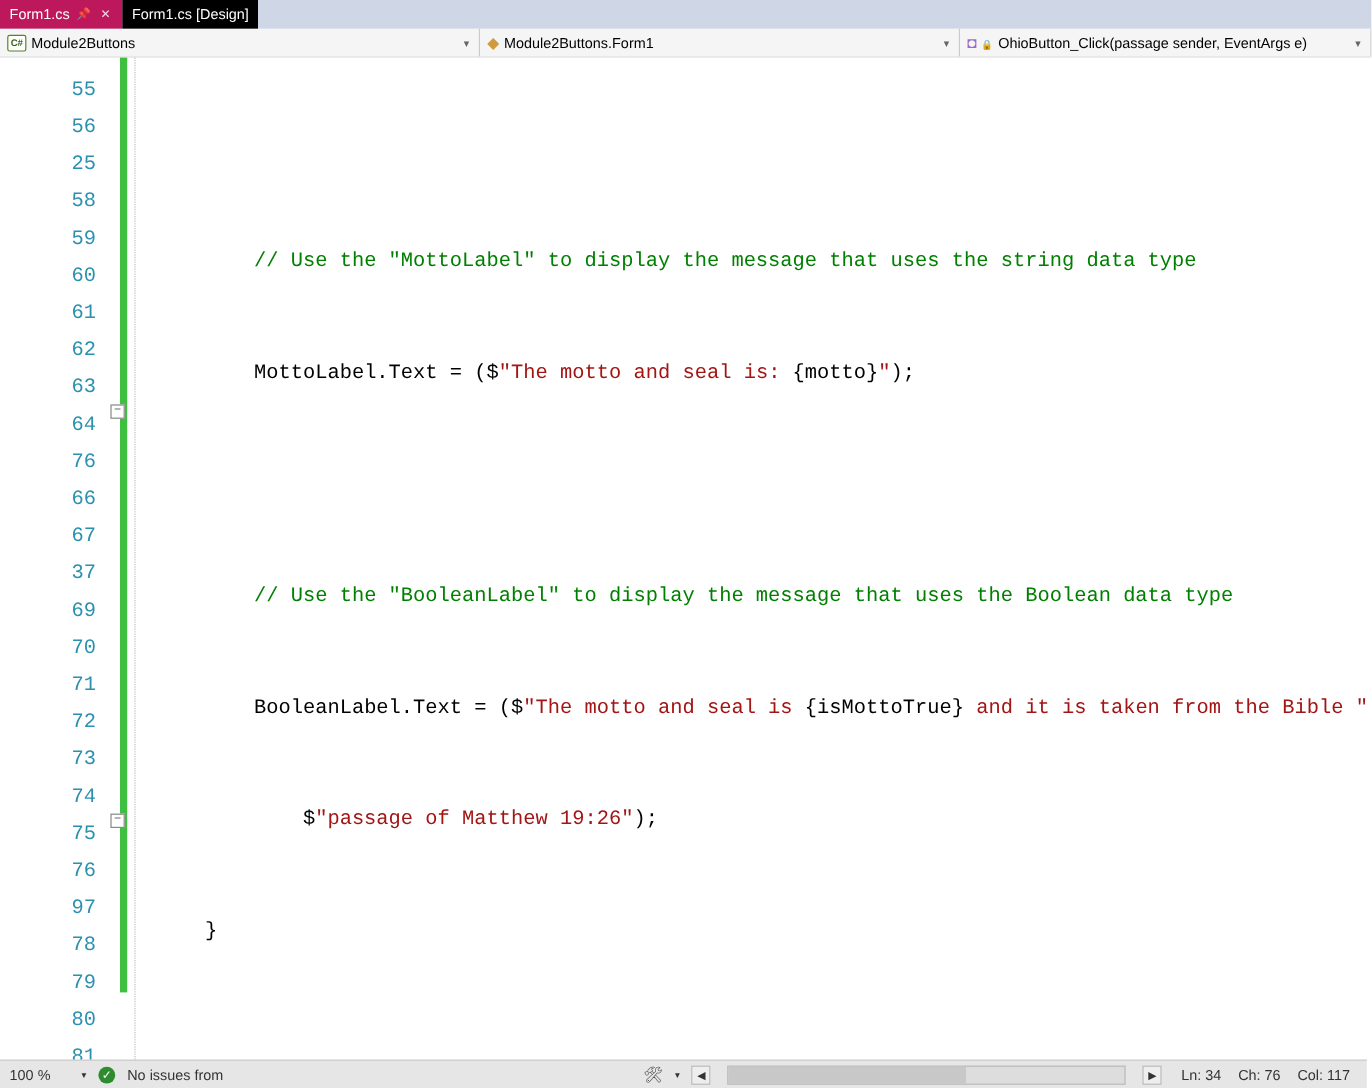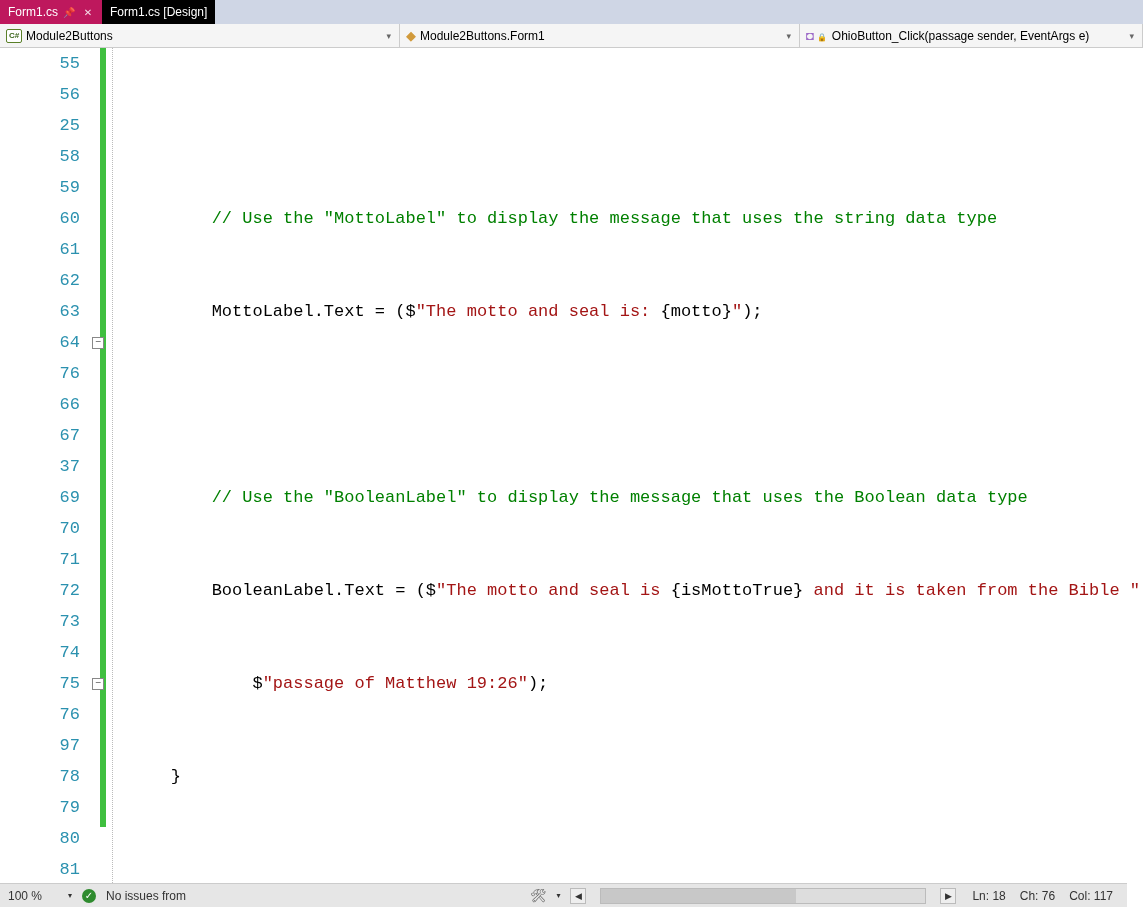--- a/index.html
+++ b/index.html
@@ -19,33 +19,33 @@
   .combo .cs-badge { display:inline-flex; align-items:center; justify-content:center; width:16px; height:14px; border:1px solid #5a8028; color:#3a651a; font-size:8px; font-weight:bold; border-radius:2px; background:#fff; }
   .combo .class-icon { color:#d19a3b; font-size:13px; }
   .combo .method-icon { color:#9e6cc8; font-size:13px; }
   .combo .lock-icon { font-size:8px; color:#555; position:relative; top:2px; }
   .combo1 { flex:0 0 400px; }
   .combo2 { flex:0 0 400px; }
   .combo3 { flex:1; }
 
   
   .editor { position:absolute; top:48px; bottom:24px; left:0; right:0; background:#fff; font-family:Consolas,'Courier New',monospace; font-size:17px; line-height:31px; }
-  .gutter { position:absolute; left:0; top:0; bottom:0; width:90px; text-align:right; color:#2b91af; padding-right:10px; background:#fff; }
+  .gutter { position:absolute; left:0; top:12px; bottom:0; width:90px; text-align:right; color:#2b91af; padding-right:10px; background:#fff; }
   .gutter div { height:31px; }
   .outline-col { position:absolute; left:90px; top:0; bottom:0; width:40px; }
   .outline-col .change-bar { position:absolute; left:10px; top:0; bottom:56px; width:6px; background:#3fbf3f; }
   .outline-col .vline { position:absolute; top:0; bottom:0; width:0; border-left:1px dotted #bbb; }
   .outline-col .collapse { position:absolute; left:2px; width:12px; height:12px; border:1px solid #888; background:#fff; font-size:10px; line-height:10px; text-align:center; color:#555; }
   .code { position:absolute; left:130px; right:0; top:0; bottom:0; white-space:pre; }
   .code-line { height:31px; }
   .c-comment { color:#008000; }
   .c-string  { color:#a31515; }
 
   
-  .statusbar { position:absolute; left:0; right:16px; bottom:0; height:24px; background:#e6e6e6; border-top:1px solid #ccc; display:flex; align-items:center; font-size:12px; color:#333; padding:0 8px; gap:10px; }
+  .statusbar { position:absolute; left:0; right:4px; bottom:0; height:24px; background:#e6e6e6; border-top:1px solid #ccc; display:flex; align-items:center; font-size:12px; color:#333; padding:0 8px; gap:10px; }
   .statusbar .zoom { width:50px; }
   .statusbar .ok-icon { width:14px; height:14px; border-radius:50%; background:#2e8b2e; color:#fff; font-size:10px; display:inline-flex; align-items:center; justify-content:center; }
   .statusbar .spacer { flex:1; }
   .statusbar .scroll-track { flex:1; height:16px; background:#ddd; border:1px solid #bbb; position:relative; margin:0 4px; }
   .statusbar .scroll-thumb { position:absolute; left:0; top:0; bottom:0; width:60%; background:#c8c8c8; }
   .statusbar .arrow-btn { width:16px; height:16px; border:1px solid #bbb; background:#eee; font-size:9px; display:flex; align-items:center; justify-content:center; }
   .statusbar .s-caret { font-size:8px; }
   .statusbar .screwdriver { font-size:13px; color:#555; }
   .statusbar .metrics { display:flex; gap:14px; padding:0 6px; }
 </style>
@@ -158,17 +158,17 @@
   <span>No issues from</span>
   <span class="spacer"></span>
   <span class="screwdriver">🛠</span>
   <span class="s-caret">▾</span>
   <div class="arrow-btn">◀</div>
   <div class="scroll-track">
     <div class="scroll-thumb"></div>
   </div>
   <div class="arrow-btn">▶</div>
   <div class="metrics">
-    <span><span>Ln:</span> <span>18</span></span>
+    <span><span>Ln:</span> <span>34</span></span>
     <span><span>Ch:</span> <span>76</span></span>
     <span><span>Col:</span> <span>117</span></span>
   </div>
 </div>
 
 </body></html>

